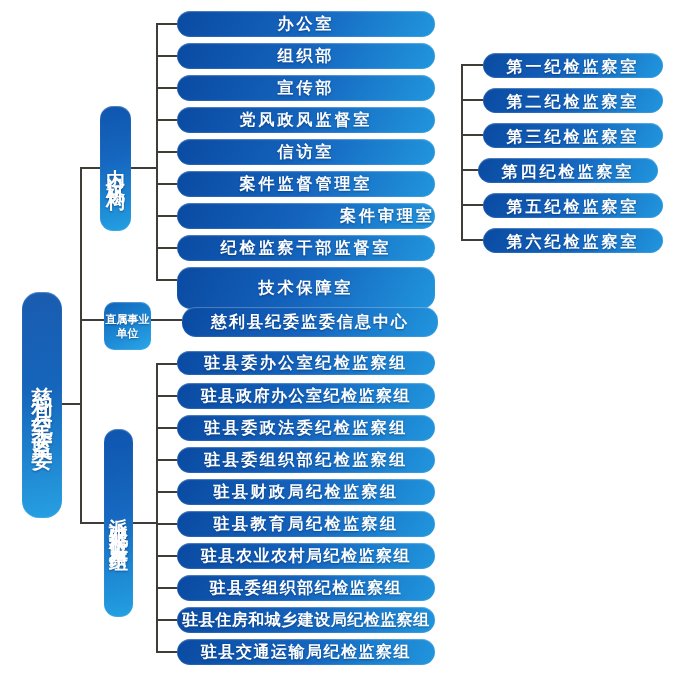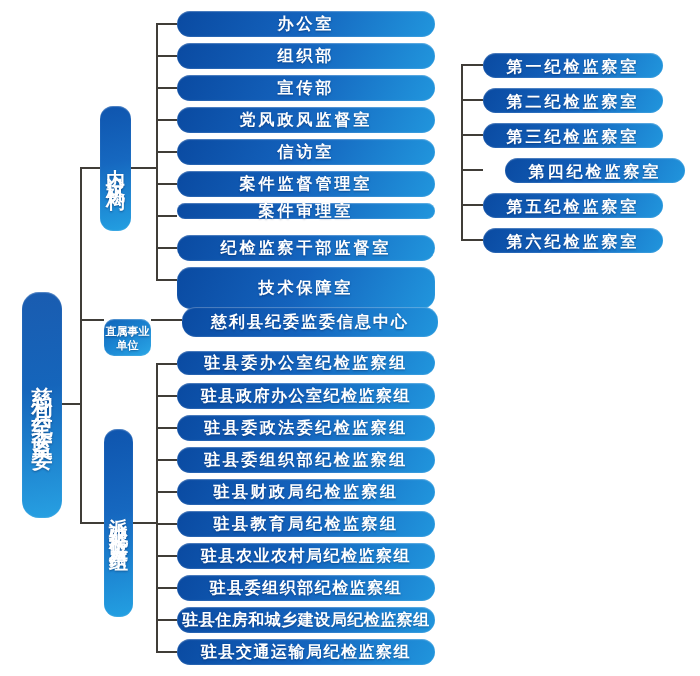--- a/index.html
+++ b/index.html
@@ -73,21 +73,21 @@
     </div>
 
   <div class="node vert root-node" style="left:22px;top:292px;width:40px;height:226px;">
     <span>慈利县纪委监委</span>
   </div>
 
   <div class="node vert head-internal" style="left:100px;top:106px;width:31px;height:125px;">
     <span>内设机构</span>
   </div>
 
-  <div class="node head-affiliated" style="left:104px;top:302px;width:47px;height:37px;margin-top:17px;">
+  <div class="node head-affiliated" style="left:104px;top:302px;width:47px;height:48px;">
     <span>直属事业单位</span>
   </div>
 
   <div class="node vert head-dispatched" style="left:104px;top:429px;width:29px;height:188px;">
     <span>派驻纪检监察组</span>
   </div>
 
   <div id="grp-internal">
       <div class="node leaf" style="left: 177px; top: 11px; width: 258px; height: 26px;">
         <span style="letter-spacing: 3px;">办公室</span>
@@ -100,21 +100,21 @@
       </div>
       <div class="node leaf" style="left: 177px; top: 107px; width: 258px; height: 26px;">
         <span style="letter-spacing: 3px;">党风政风监督室</span>
       </div>
       <div class="node leaf" style="left: 177px; top: 139px; width: 258px; height: 26px;">
         <span style="letter-spacing: 3px;">信访室</span>
       </div>
       <div class="node leaf" style="left: 177px; top: 171px; width: 258px; height: 26px;">
         <span style="letter-spacing: 3px;">案件监督管理室</span>
       </div>
-      <div class="node leaf" style="left: 177px; top: 203px; width: 258px; height: 16px;">
+      <div class="node leaf" style="left: 177px; top: 203px; width: 258px; height: 26px; justify-content: flex-end;">
         <span style="letter-spacing: 3px;">案件审理室</span>
       </div>
       <div class="node leaf" style="left: 177px; top: 235px; width: 258px; height: 26px;">
         <span style="letter-spacing: 3px;">纪检监察干部监督室</span>
       </div>
       <div class="node leaf" style="left: 177px; top: 267px; width: 258px; height: 42px;">
         <span style="letter-spacing: 3px;">技术保障室</span>
       </div>
     </div>
   <div id="grp-affiliated">
@@ -157,21 +157,21 @@
   <div id="grp-offices">
       <div class="node leaf-r" style="left: 483px; top: 52.5px; width: 180px; height: 25px;">
         <span>第一纪检监察室</span>
       </div>
       <div class="node leaf-r" style="left: 483px; top: 87.5px; width: 180px; height: 25px;">
         <span>第二纪检监察室</span>
       </div>
       <div class="node leaf-r" style="left: 483px; top: 122.5px; width: 180px; height: 25px;">
         <span>第三纪检监察室</span>
       </div>
-      <div class="node leaf-r" style="left: 505px; top: 157.5px; width: 180px; height: 25px;">
+      <div class="node leaf-r" style="left: 478px; top: 157.5px; width: 180px; height: 25px;">
         <span>第四纪检监察室</span>
       </div>
       <div class="node leaf-r" style="left: 483px; top: 192.5px; width: 180px; height: 25px;">
         <span>第五纪检监察室</span>
       </div>
       <div class="node leaf-r" style="left: 483px; top: 227.5px; width: 180px; height: 25px;">
         <span>第六纪检监察室</span>
       </div>
     </div>
 </div>

